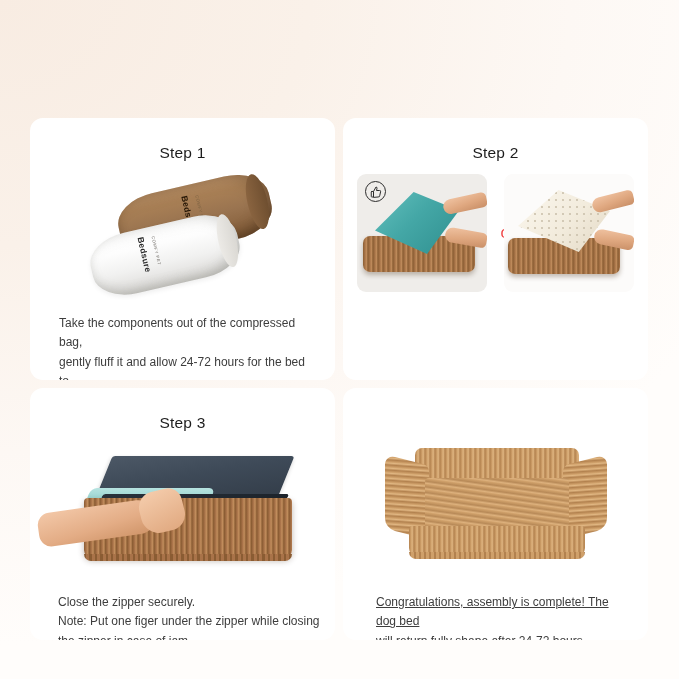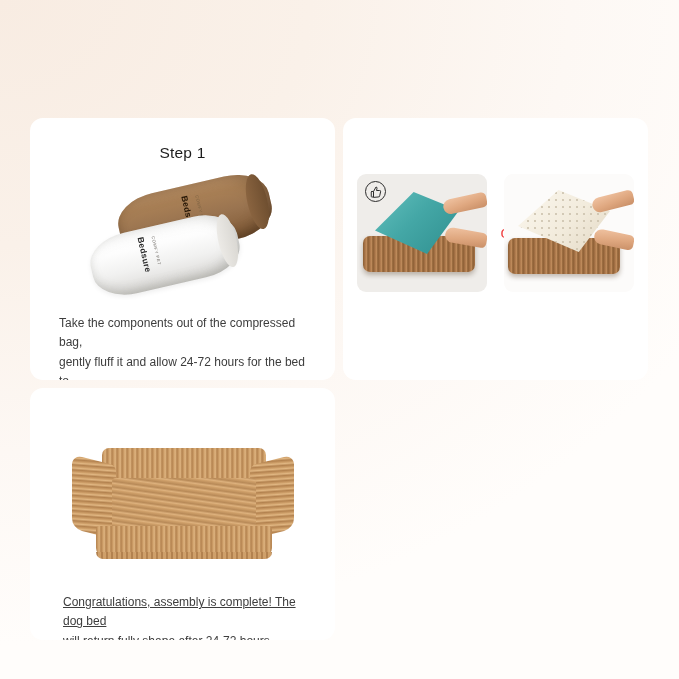--- a/index.html
+++ b/index.html
@@ -268,20 +268,21 @@
           <span class="roll-sub">COMFY PET</span>
         </div>
       </div>
 
       <div class="caption cap1">Take the components out of the compressed bag,
 gently fluff it and allow 24-72 hours for the bed to
 inflate fully.</div>
     </div>
 
     <div class="card">
+      <div class="step-head">Step 2</div>
 
       <div class="art panels">
 
         <div class="panel panel-l">
           <div class="thumb-badge">
             <svg width="12" height="12" viewBox="0 0 24 24" fill="none" stroke="#2c2c2c" stroke-width="2" stroke-linecap="round" stroke-linejoin="round">
               <path d="M7 22V11l5-9a2.2 2.2 0 0 1 2 2.6L13 9h6.2a2 2 0 0 1 2 2.5l-1.8 8A2.4 2.4 0 0 1 17 22z"></path>
               <rect x="2.5" y="11" width="4.5" height="11" rx="1.2"></rect>
             </svg>
           </div>
@@ -297,20 +298,36 @@
           <div class="bedbase" style="left:4px;top:64px;width:112px;height:36px;"></div>
           <div class="foam-cream" style="left:14px;top:16px;width:92px;height:62px;clip-path:polygon(44% 0,100% 34%,66% 100%,0 58%);"></div>
           <div class="hand" style="left:88px;top:20px;width:42px;height:15px;transform:rotate(-14deg);"></div>
           <div class="hand" style="left:90px;top:58px;width:40px;height:15px;transform:rotate(12deg);"></div>
         </div>
 
       </div>
 
     </div>
 
+    <div class="card">
+      <div class="step-head">Step 3</div>
+
+      <div class="art s3">
+        <div class="s3-top"></div>
+        <div class="s3-teal"></div>
+        <div class="s3-zip"></div>
+        <div class="s3-body"></div>
+        <div class="s3-arm"></div>
+        <div class="s3-fist"></div>
+      </div>
+
+      <div class="caption cap3">Close the zipper securely.
+Note:  Put one figer under the zipper while closing
+the zipper in case of jam.</div>
+    </div>
 
     <div class="card">
 
       <div class="art s4">
         <div class="s4-backrest rib"></div>
         <div class="s4-armL"></div>
         <div class="s4-armR"></div>
         <div class="s4-seat"></div>
         <div class="s4-front rib"></div>
       </div>

